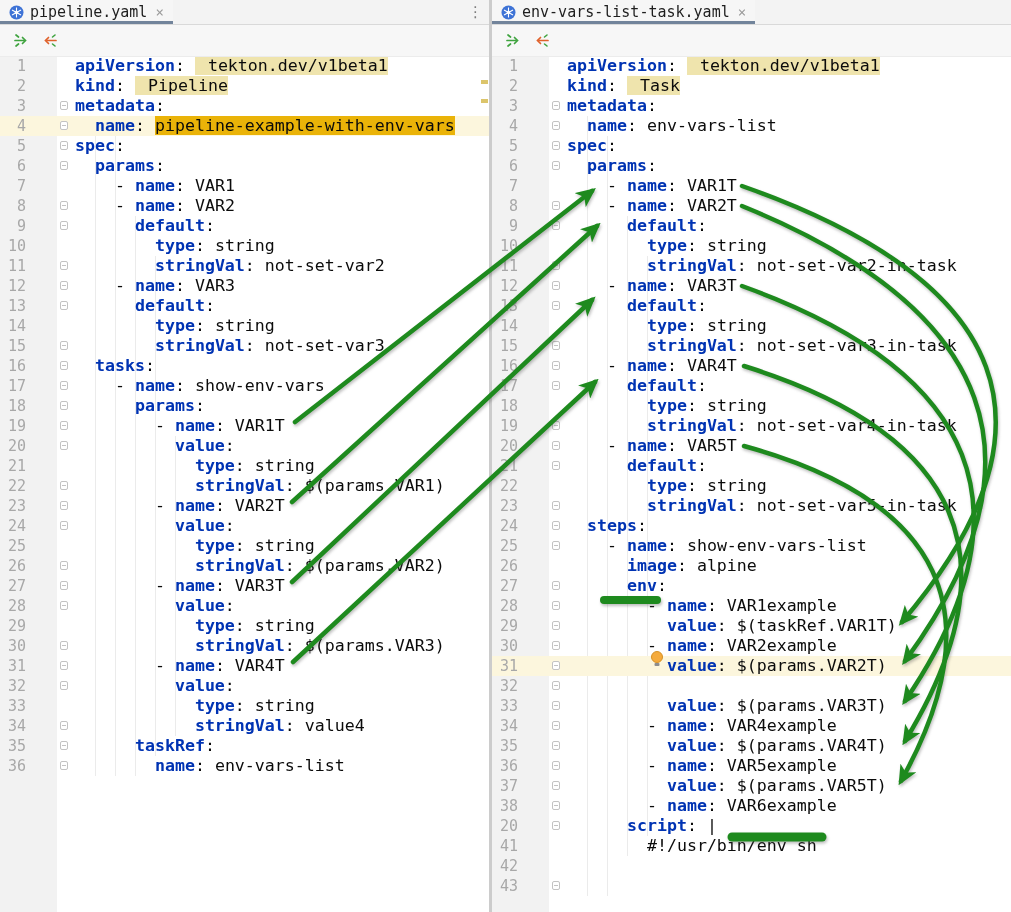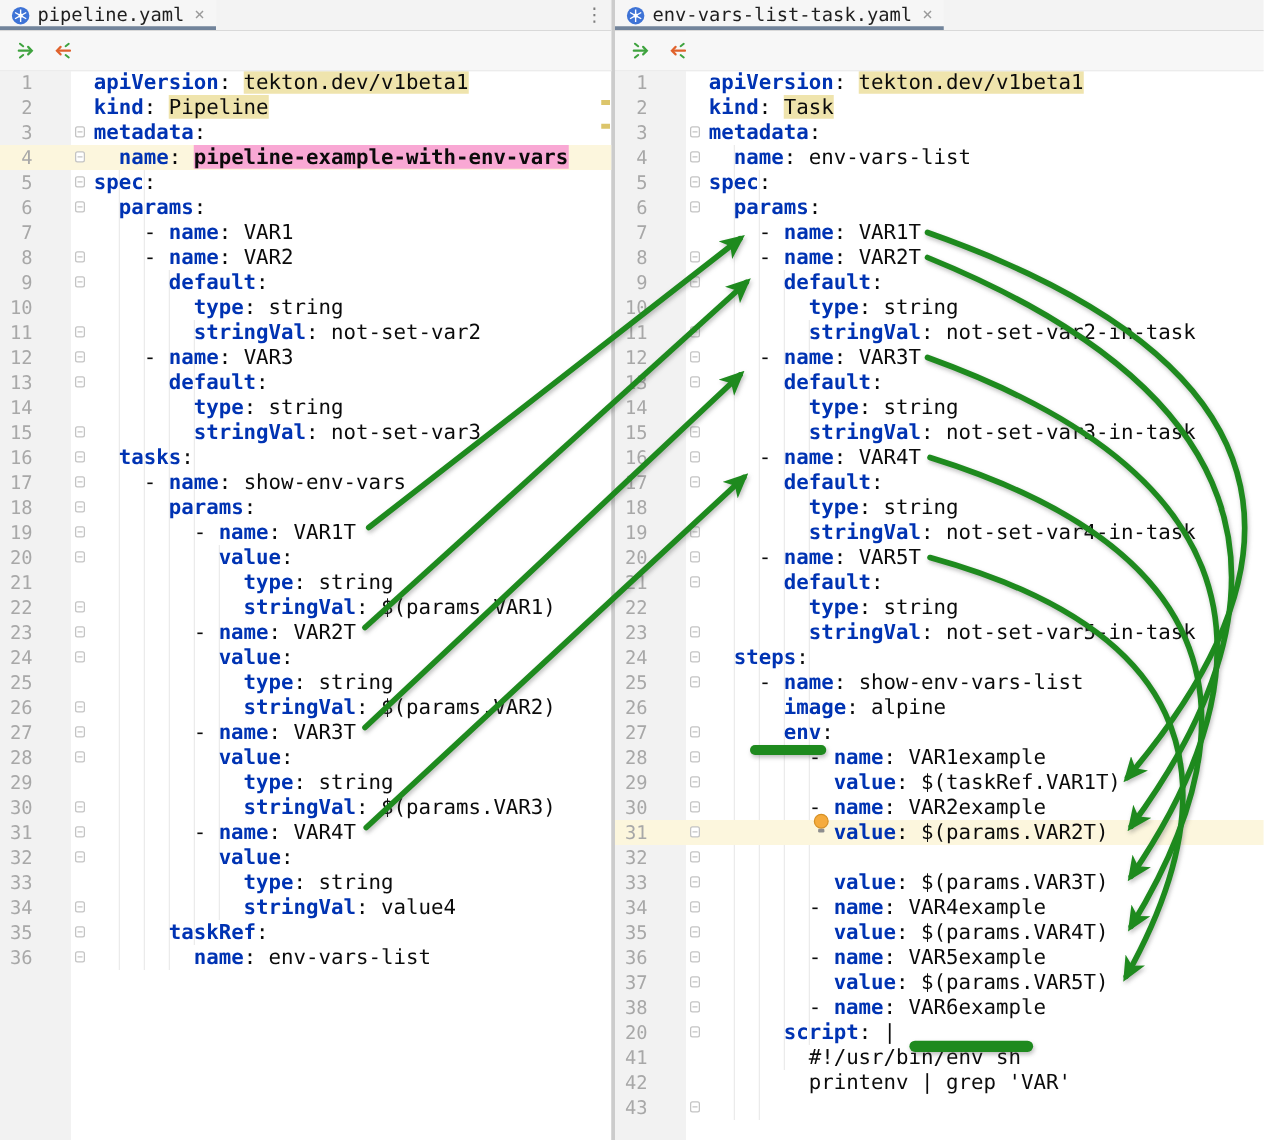--- a/index.html
+++ b/index.html
@@ -26,22 +26,22 @@
   .row{height:20px;display:flex;align-items:center;}
   .row.cur{background:#fcf6dd;}
   .ln{width:26px;flex:none;text-align:right;color:#a8a8a8;font-size:15px;line-height:20px;}
   .fold{width:49px;flex:none;position:relative;height:20px;}
   .fold .fm{position:absolute;left:34px;top:5px;width:8px;height:9px;border:1px solid #c3c3c3;
             border-radius:2px;background:#ffffff;box-sizing:border-box;}
   .fold .fm::after{content:"";position:absolute;left:1px;right:1px;top:3px;height:1px;background:#c3c3c3;}
   .txt{white-space:pre;font-size:16.6px;line-height:20px;color:#0b0b0b;}
   .k{color:#0033b3;font-weight:bold;}
   .s{color:#067d17;font-weight:bold;}
-  .hl-m{background:#efe4ad;}
-  .hl-s{background:#f9a8d4;font-weight:bold;}
+  .hl-m{background:#efe4ad;padding-left:13px;}
+  .hl-s{background:#eab308;}
 
   .guide{position:absolute;width:1px;background:#ebebeb;z-index:0;}
   #overlay{position:absolute;left:0;top:0;z-index:6;pointer-events:none;}
   .arrows{filter:drop-shadow(1.5px 2.5px 1.5px rgba(70,70,70,0.35));}
 </style>
 </head>
 <body>
 
 <div class="pane" id="pane-left">
   <div class="guide" style="left:95px;top:116px;height:660px;"></div>
@@ -595,21 +595,20 @@
         <span class="txt">      <span class="k">script</span>: <span class="v">|</span></span>
       </div>
       <div class="row">
         <span class="ln">41</span>
         <span class="fold"></span>
         <span class="txt">        <span class="v">#!/usr/bin/env sh</span></span>
       </div>
       <div class="row">
         <span class="ln">42</span>
         <span class="fold"></span>
-        <span class="txt">        <span class="v">printenv | grep 'VAR'</span></span>
       </div>
       <div class="row">
         <span class="ln">43</span>
         <span class="fold">
           <span class="fm"></span>
         </span>
         <span class="txt"></span>
       </div>
     </div>
   <div class="tabbar">

